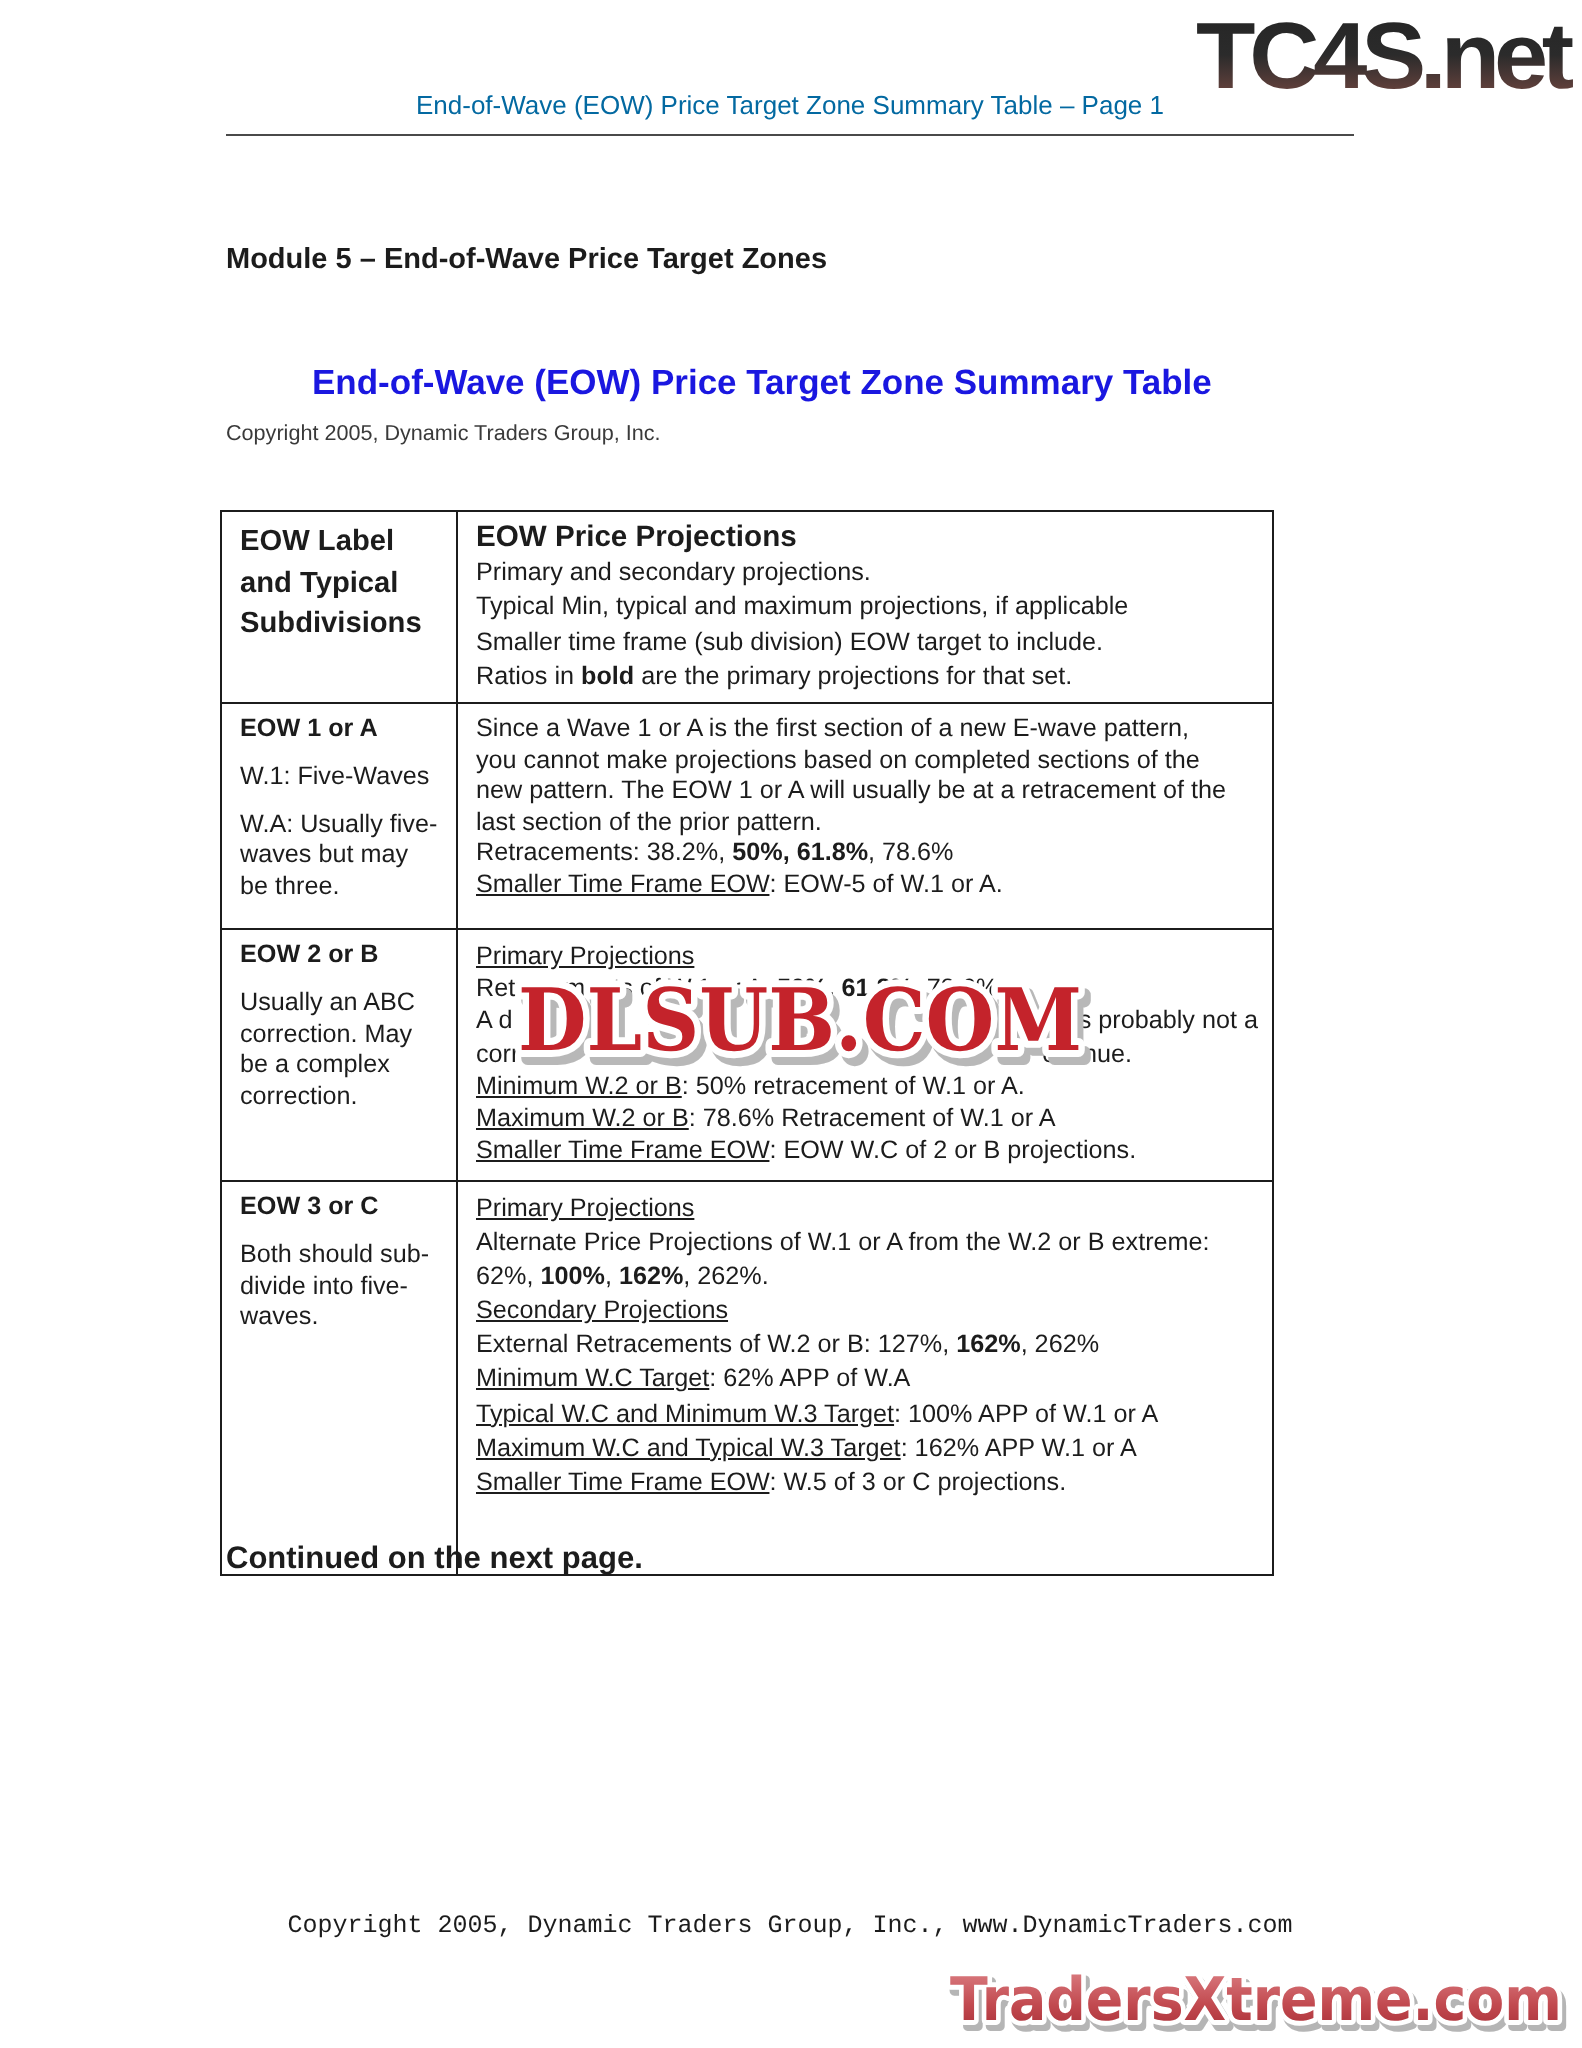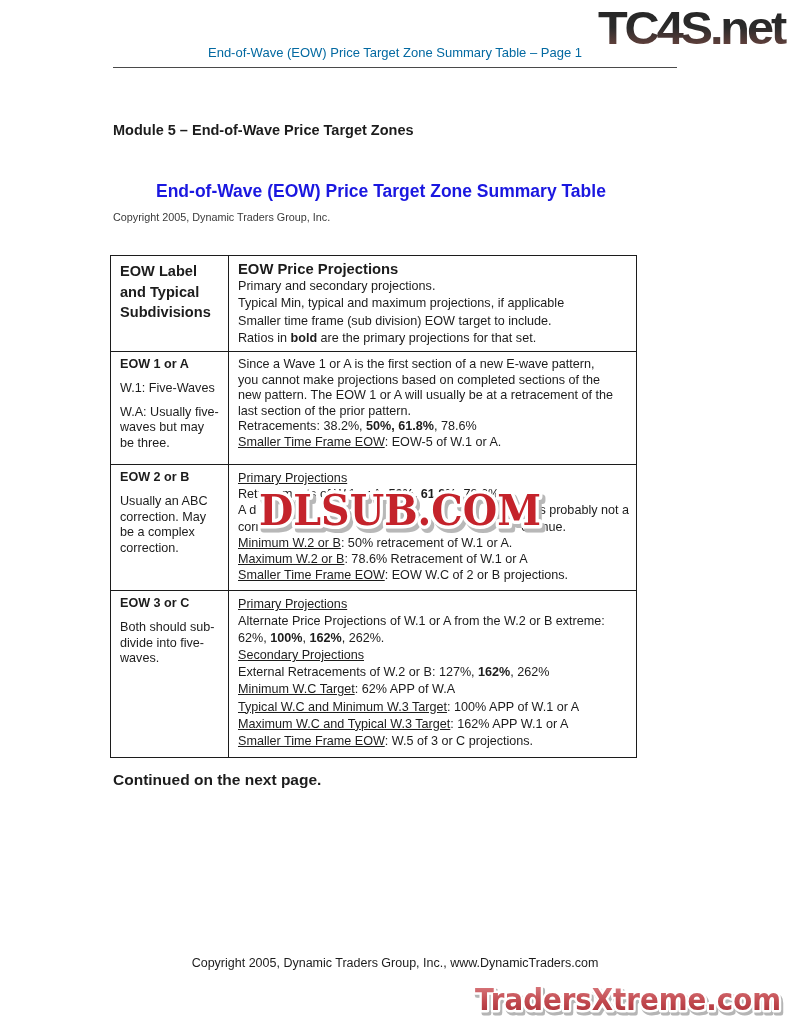--- a/index.html
+++ b/index.html
@@ -20,34 +20,34 @@
     border-collapse:collapse;table-layout:fixed;
   }
   #summary-table td{
     border:1.6px solid #1c1c1c;vertical-align:top;
     padding:5px 7px 4px 9px;font-size:12.6px;
   }
   .lbl-line{line-height:15.8px;margin-bottom:8px;}
   #summary-table tr:nth-child(1){height:92px;}
   #summary-table tr:nth-child(2){height:105px;}
   #summary-table tr:nth-child(3){height:126px;}
-  #summary-table tr:nth-child(4){height:167px;}
+  #summary-table tr:nth-child(4){height:197px;}
   #summary-table tr:nth-child(1) .label-cell{font-size:14.6px;font-weight:bold;}
   #summary-table tr:nth-child(1) .lbl-line{line-height:20.5px;}
   .line{line-height:16.2px;}
   #summary-table tr:nth-child(1) .line{line-height:17.2px;}
   #summary-table tr:nth-child(2) .line{line-height:15.5px;}
   #summary-table tr:nth-child(3) .line{line-height:16.2px;}
   #summary-table tr:nth-child(4) .line{line-height:17.1px;}
   .lg{font-size:14.8px;}
   .b{font-weight:bold;}
   .u{text-decoration:underline;}
   .split{display:flex;justify-content:space-between;}
   #continued{left:113px;top:771px;font-size:15.5px;font-weight:bold;}
-  #footer{left:113px;top:956px;width:564px;text-align:center;font-size:12.5px;}
+  #footer{left:113px;top:956px;width:564px;text-align:center;font-size:12.5px;font-family:Liberation Mono, monospace;}
   #dlsub{left:249px;top:482px;}
   #txtreme{left:466px;top:977px;}
   #tc4s{right:1px;top:1px;}
 </style>
 </head>
 <body>
 
 <div class="page">
 
   <svg id="tc4s" class="abs" width="195" height="54">

